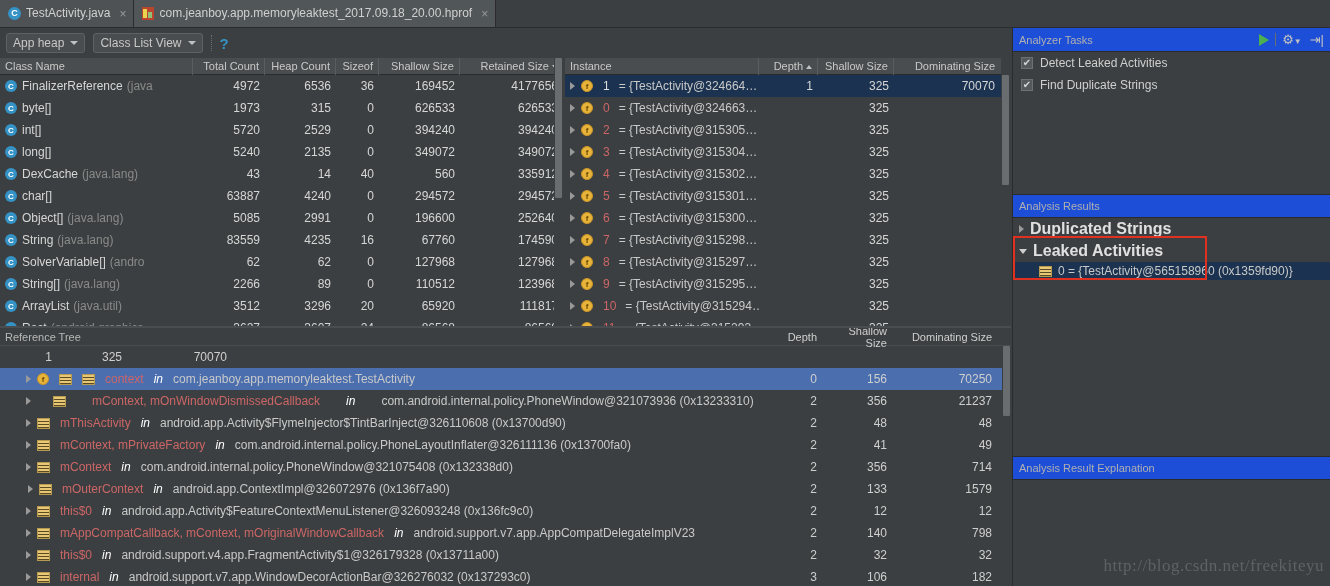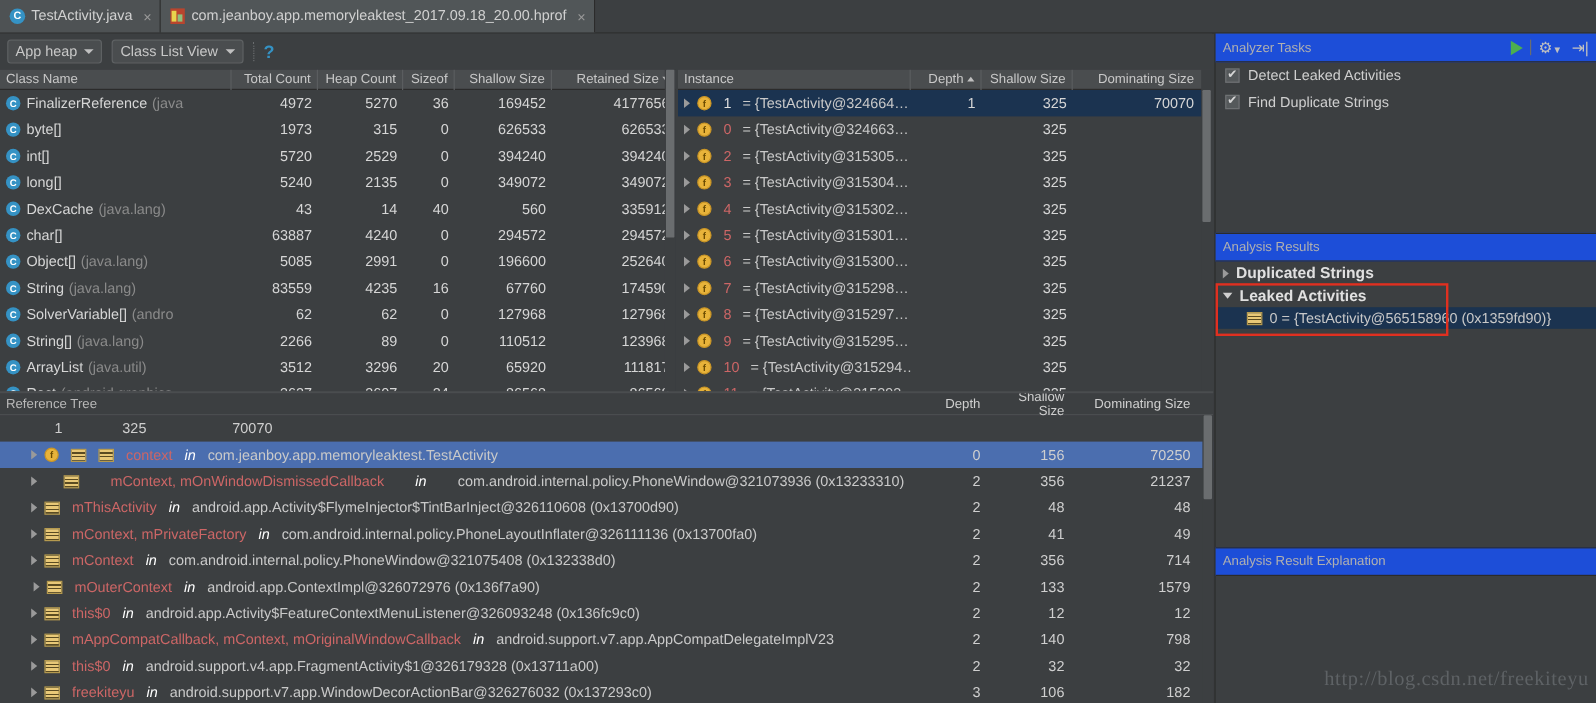--- a/index.html
+++ b/index.html
@@ -133,21 +133,21 @@
     width:0;height:0;border-top:6px solid transparent;border-bottom:6px solid transparent;border-left:10px solid #4caf50;
   }
   .vsep { width:1px;height:13px;background:#6a6d6f; margin:0 6px;}
   .gear { color:#c0c0c0; font-size:13px;}
   .chkrow { display:flex; align-items:center; gap:7px; padding:4px 8px; font-size:12px; color:#cfcfcf;}
   .chkbox {
     width:12px;height:12px;background:#55595b;border:1px solid #6e7173;
     display:inline-flex;align-items:center;justify-content:center;
     color:#d6d6d6; font-size:10px; line-height:1; flex:none;
   }
-  .res-row { display:flex; align-items:center; gap:6px; padding:2px 6px; font-size:13px; font-weight:bold; color:#e0e0e0;}
+  .res-row { display:flex; align-items:center; gap:6px; padding:2px 6px; font-size:16px; font-weight:bold; color:#e0e0e0;}
   .leak-item { display:flex; align-items:center; gap:6px; padding:2px 6px 2px 26px; font-size:12px; color:#c8c8c8; background:#1b3350;}
   .stack-icon { width:13px;height:11px;flex:none;
     background: repeating-linear-gradient(#e8c877 0 2px, #5a4b22 2px 3px);
     border:1px solid #b59a4f;
   }
   .redbox {
     position:absolute; border:2px solid #e03020; pointer-events:none;
   }
 
   
@@ -218,21 +218,21 @@
       <div class="hcell r" style="width:103px;border-right:none"><span>Retained Size</span><span class="sortarrow dn"></span></div>
     </div>
     <div class="body" id="class-rows">
         <div class="row">
           <div class="cell" style="width:193px;display:flex;align-items:center">
             <span class="cls-icon">C</span>
             <span class="cls-name">FinalizerReference</span>
             <span class="cls-pkg">(java</span>
           </div>
           <div class="cell r num" style="width:72px">4972</div>
-          <div class="cell r num" style="width:71px">5270</div>
+          <div class="cell r num" style="width:71px">6536</div>
           <div class="cell r num" style="width:43px">36</div>
           <div class="cell r num" style="width:81px">169452</div>
           <div class="cell r num" style="width:103px">4177656</div>
         </div>
         <div class="row">
           <div class="cell" style="width:193px;display:flex;align-items:center">
             <span class="cls-icon">C</span>
             <span class="cls-name">byte[]</span>
             <span class="cls-pkg"></span>
           </div>
@@ -646,21 +646,21 @@
           </div>
           <span class="rt-num d">2</span>
           <span class="rt-num">32</span>
           <span class="rt-num" style="width:105px">32</span>
           <span style="width:9px"></span>
         </div>
         <div class="rt-row">
           <div class="rt-main" style="padding-left:26px;gap:6px">
             <span class="tri"></span>
             <span class="stack-icon" style="margin-right:4px"></span>
-            <span class="fieldname">freekiteyu</span>
+            <span class="fieldname">internal</span>
             <span class="in-kw">in</span>
             <span class="cls-path">android.support.v7.app.WindowDecorActionBar@326276032 (0x137293c0)</span>
           </div>
           <span class="rt-num d">3</span>
           <span class="rt-num">106</span>
           <span class="rt-num" style="width:105px">182</span>
           <span style="width:9px"></span>
         </div>
       </div>
     <div class="vscroll" style="top:18px;height:240px">

